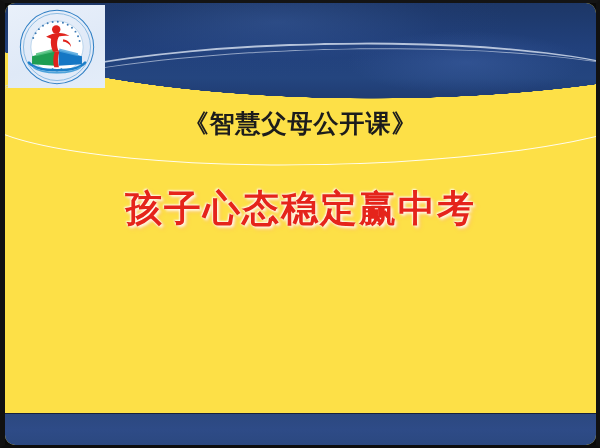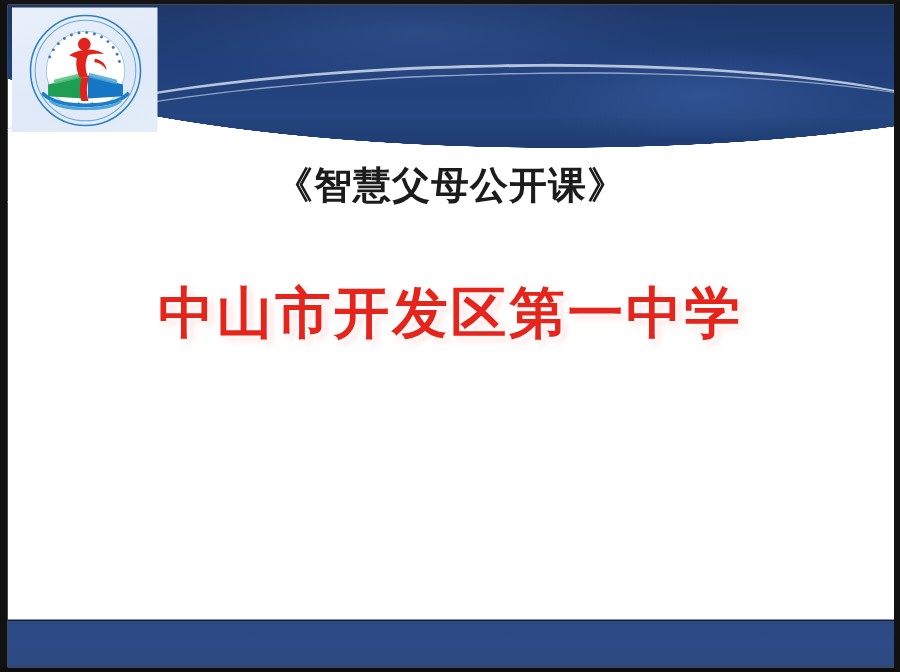--- a/index.html
+++ b/index.html
@@ -27,22 +27,23 @@
     border-bottom: 3px solid #0d0d0d;
     overflow: hidden;
   }
 
   
   #slide-canvas {
     position: absolute;
     left: 0; top: 0;
     width: 591px;
     height: 442px;
-    background: #ffffff;
+    background: #fde047;
     overflow: hidden;
+    border-radius: 10px;
   }
 
   
   .header-blue {
     position: absolute;
     left: 0;
     top: 0;
     width: 591px;
     height: 96px;
     background:
@@ -207,20 +208,20 @@
           <path d="M14 70 C26 83 74 83 86 70" fill="none" stroke="#1b7ec7" stroke-width="3.2" stroke-linecap="round"></path>
           <path d="M20 76 C30 85 70 85 80 76" fill="none" stroke="#4ea3db" stroke-width="2.2" stroke-linecap="round"></path>
           <path d="M44 78 q6 5 12 0" fill="none" stroke="#1b7ec7" stroke-width="1.6" stroke-linecap="round"></path>
         </svg>
       </span>
     </div>
 
     <div class="subtitle">《智慧父母公开课》</div>
 
     <div class="main-title">
-      <span class="line">中山市开发区第一中学</span>
+      <span class="line">孩子心态稳定赢中考</span>
     </div>
 
 
     <div class="footer-bar"></div>
 
   </div>
 </div>
 
 </body></html>

